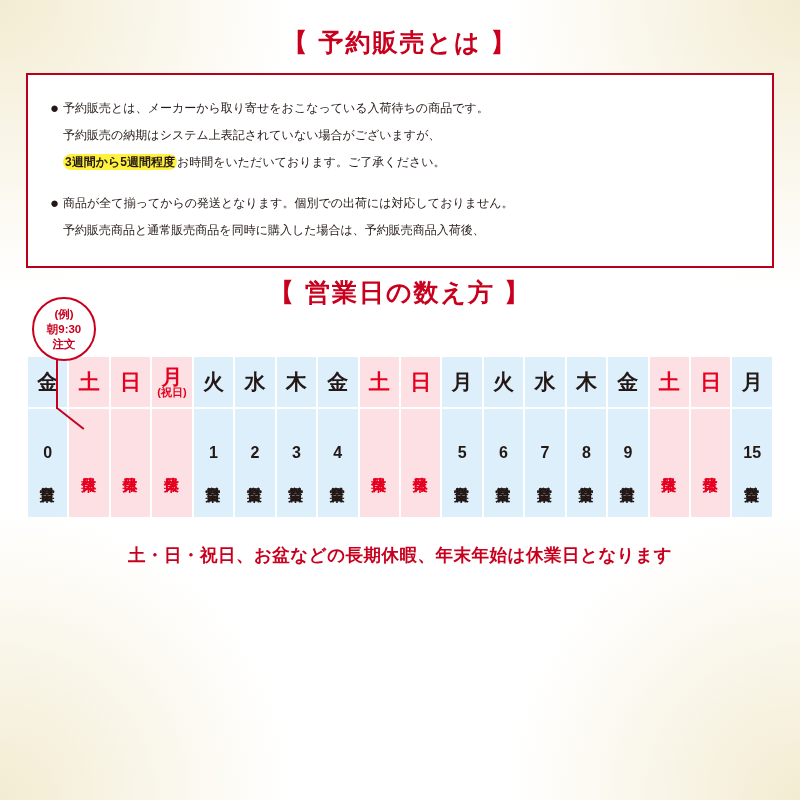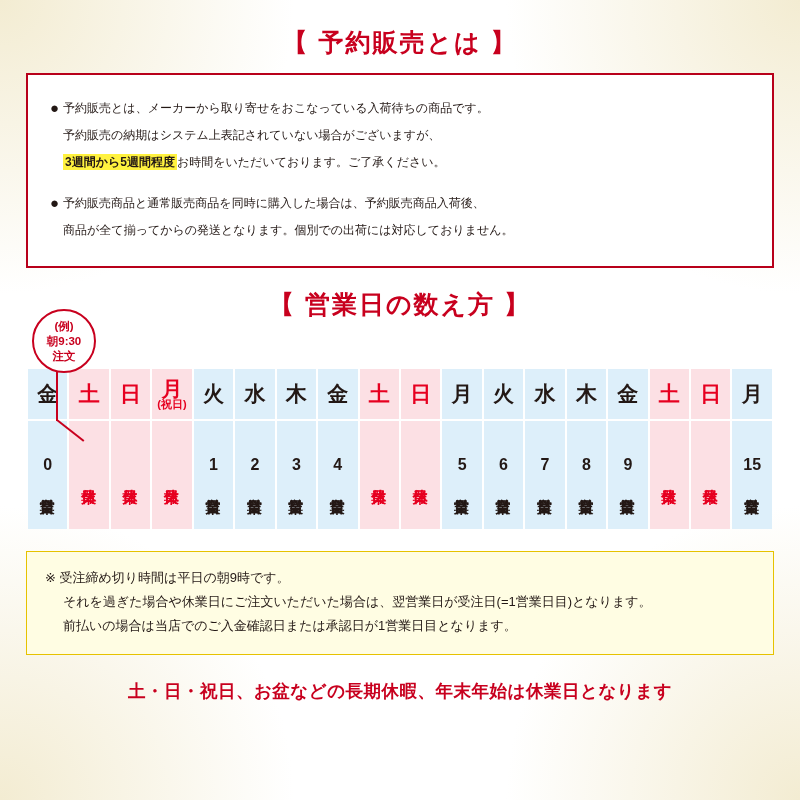--- a/index.html
+++ b/index.html
@@ -34,21 +34,21 @@
     padding: 0 26px;
   }
   .section-title {
     text-align: center;
     color: #c8001e;
     font-weight: bold;
     font-size: 25px;
     letter-spacing: 2px;
   }
   #title-1 { padding-top: 26px; }
-  #title-2 { padding-top: 20px; }
+  #title-2 { padding-top: 8px; }
 
   .red-box {
     margin-top: 14px;
     border: 2px solid #b8001a;
     box-sizing: border-box;
     padding: 20px 22px 22px 22px;
     background: #ffffff;
   }
   .bullet-block {
     display: flex;
@@ -65,20 +65,21 @@
   .bullet-lines { flex: 1; }
   .bline {
     font-size: 12px;
     line-height: 27px;
     white-space: nowrap;
   }
   .hl {
     background: #fff23f;
     font-weight: bold;
     padding: 1px 2px;
+    border-radius: 8px;
   }
 
   
   .calendar-wrap {
     position: relative;
     margin-top: 46px;
   }
   .example-badge {
     position: absolute;
     left: 6px;
@@ -204,22 +205,22 @@
       <div class="bullet-lines">
         <div class="bline">予約販売とは、メーカーから取り寄せをおこなっている入荷待ちの商品です。</div>
         <div class="bline">予約販売の納期はシステム上表記されていない場合がございますが、</div>
         <div class="bline"><span class="hl">3週間から5週間程度</span><span>お時間をいただいております。ご了承ください。</span></div>
       </div>
     </div>
 
     <div class="bullet-block">
       <span class="bullet-dot">●</span>
       <div class="bullet-lines">
+        <div class="bline">商品が全て揃ってからの発送となります。個別での出荷には対応しておりません。</div>
         <div class="bline">予約販売商品と通常販売商品を同時に購入した場合は、予約販売商品入荷後、</div>
-        <div class="bline">商品が全て揃ってからの発送となります。個別での出荷には対応しておりません。</div>
       </div>
     </div>
 
   </div>
 
   <div class="section-title" id="title-2">【 営業日の数え方 】</div>
 
   <div class="calendar-wrap">
 
     <div class="example-badge">
@@ -268,23 +269,18 @@
             <td class="day-count c-blue"><span class="num-top">7</span><span class="vert">営業日</span></td>
             <td class="day-count c-blue"><span class="num-top">8</span><span class="vert">営業日</span></td>
             <td class="day-count c-blue"><span class="num-top">9</span><span class="vert">営業日</span></td>
             <td class="day-count c-pink"><span class="vert">休業日</span></td>
             <td class="day-count c-pink"><span class="vert">休業日</span></td>
             <td class="day-count c-blue"><span class="num-top">15</span><span class="vert">営業日</span></td>
           </tr>
       </tbody>
     </table>
 
-    <div class="note-box">
-      <div class="note-line">※ 受注締め切り時間は平日の朝9時です。</div>
-      <div class="note-line indent">それを過ぎた場合や休業日にご注文いただいた場合は、翌営業日が受注日(=1営業日目)となります。</div>
-      <div class="note-line indent">前払いの場合は当店でのご入金確認日または承認日が1営業日目となります。</div>
-    </div>
 
     <div class="footer-line">土・日・祝日、お盆などの長期休暇、年末年始は休業日となります</div>
 
   </div>
 
 </div>
 
 </body></html>

